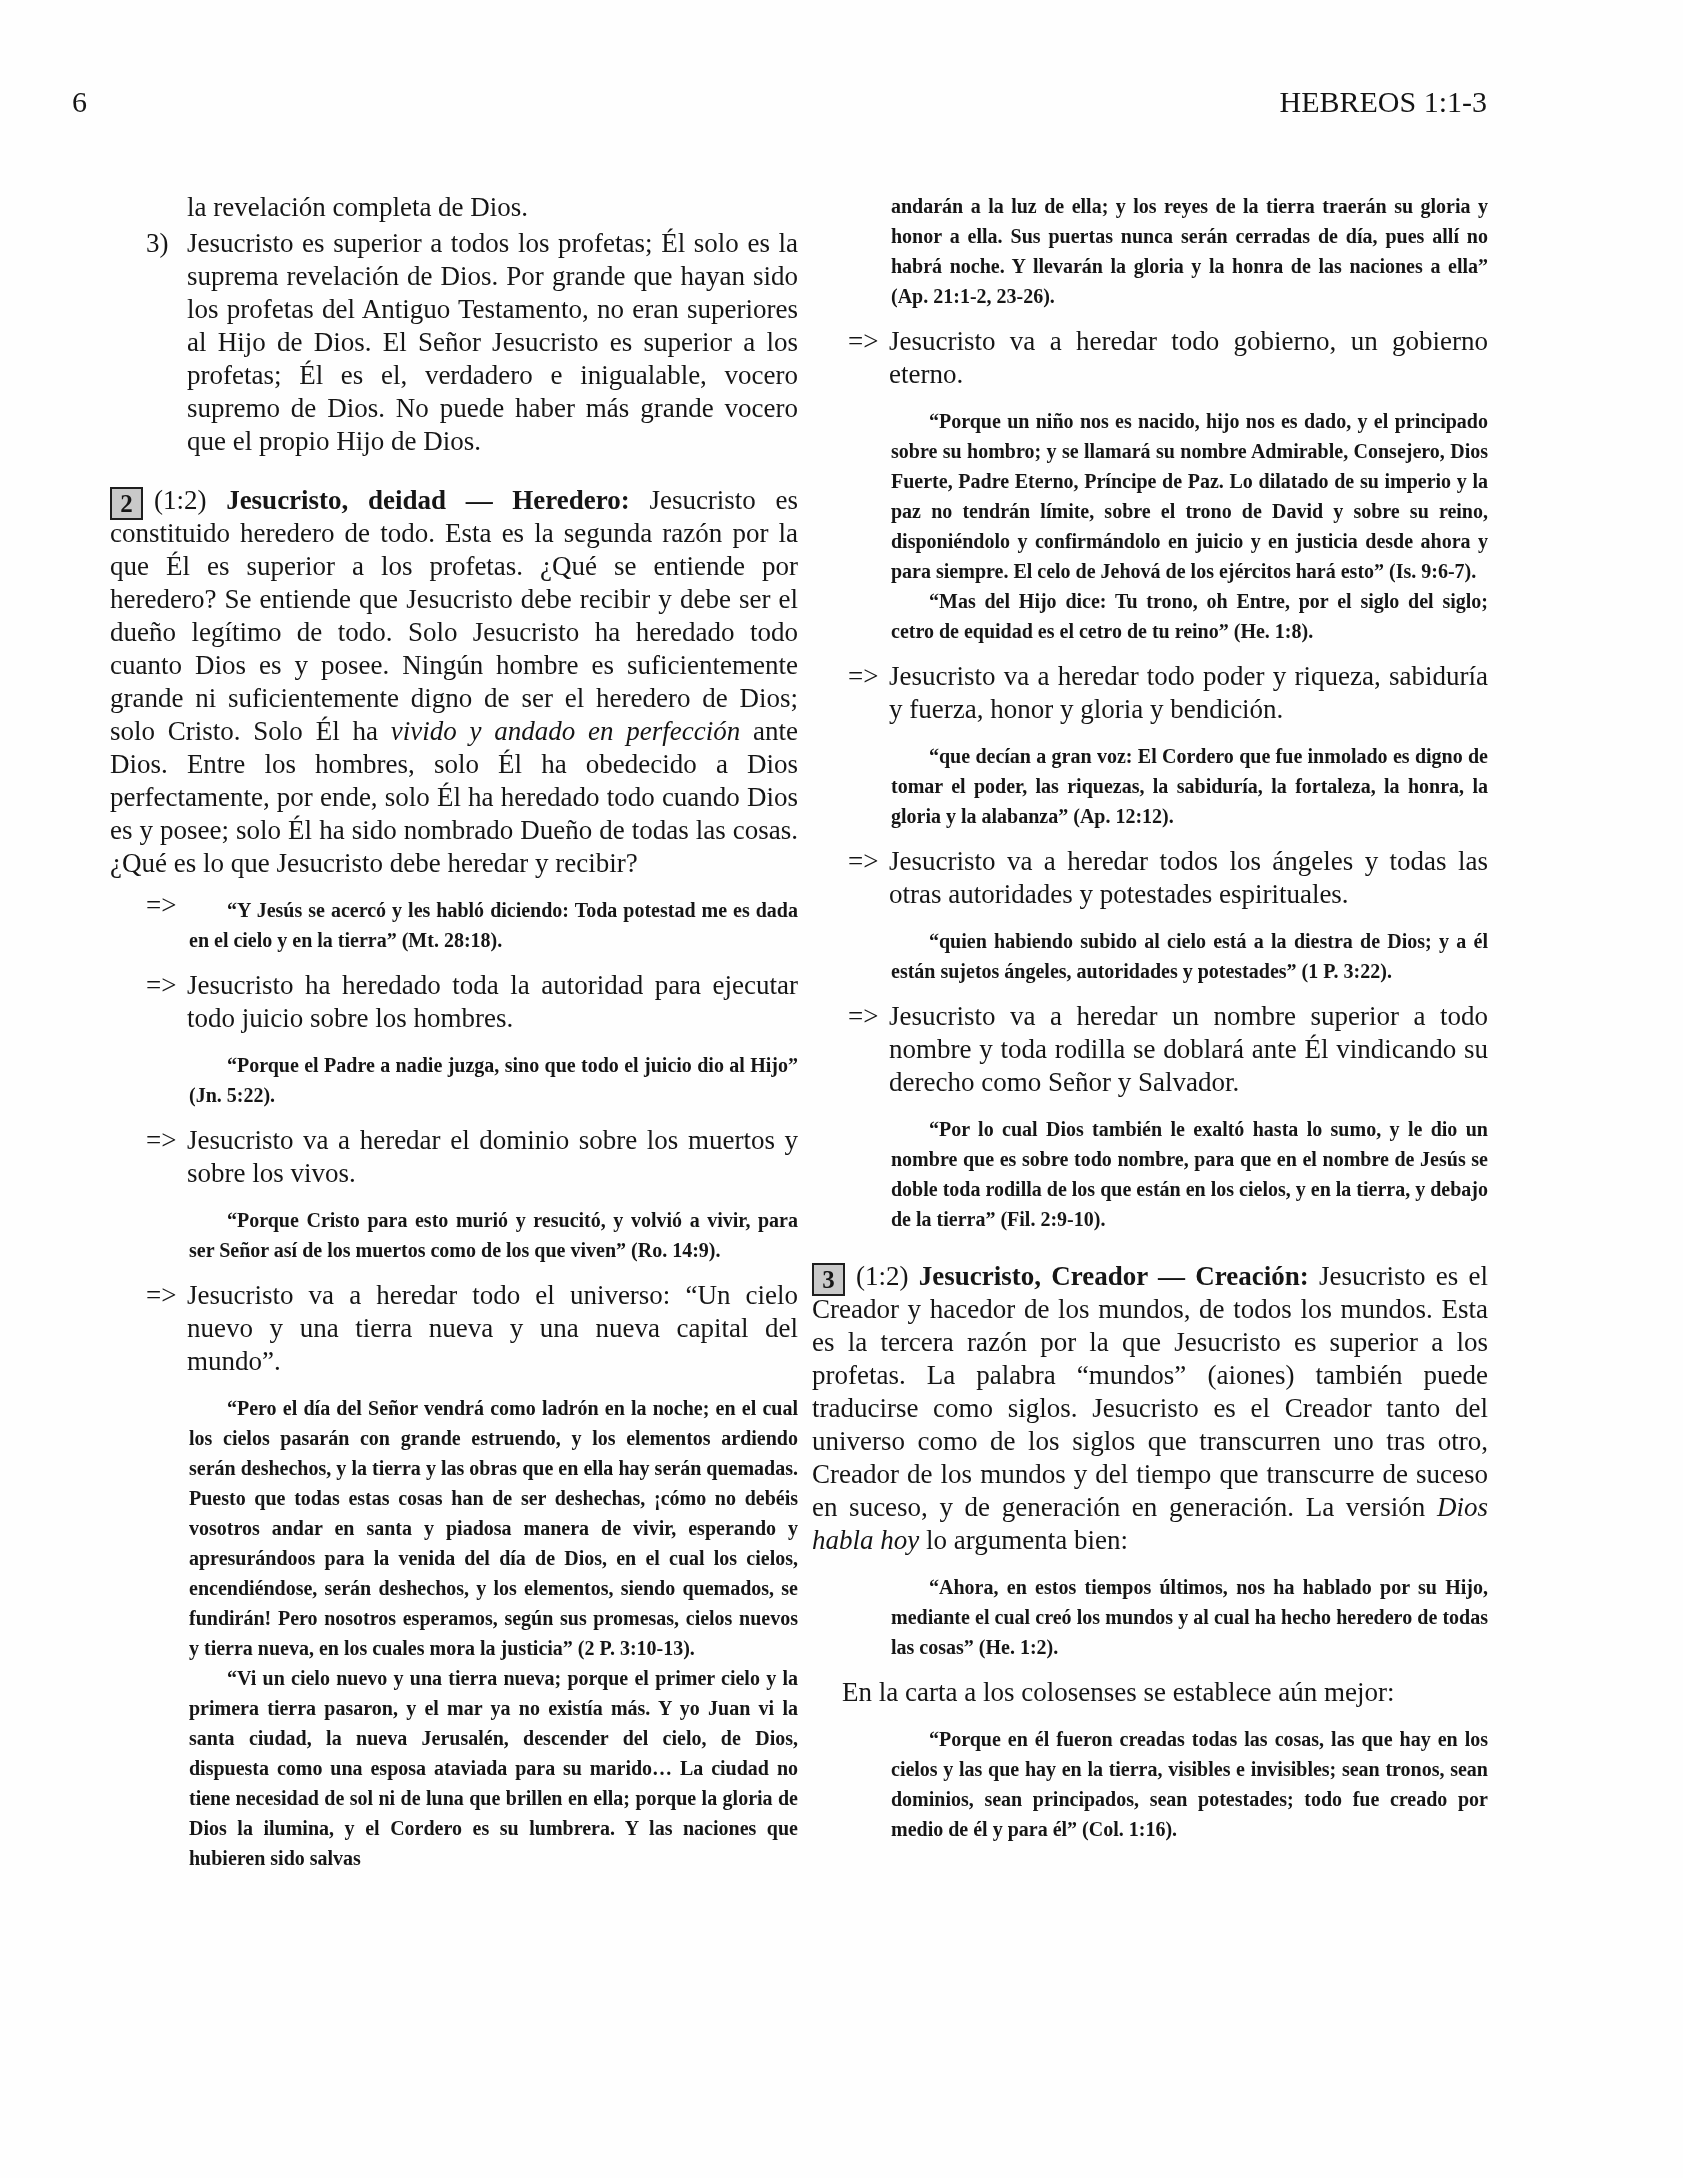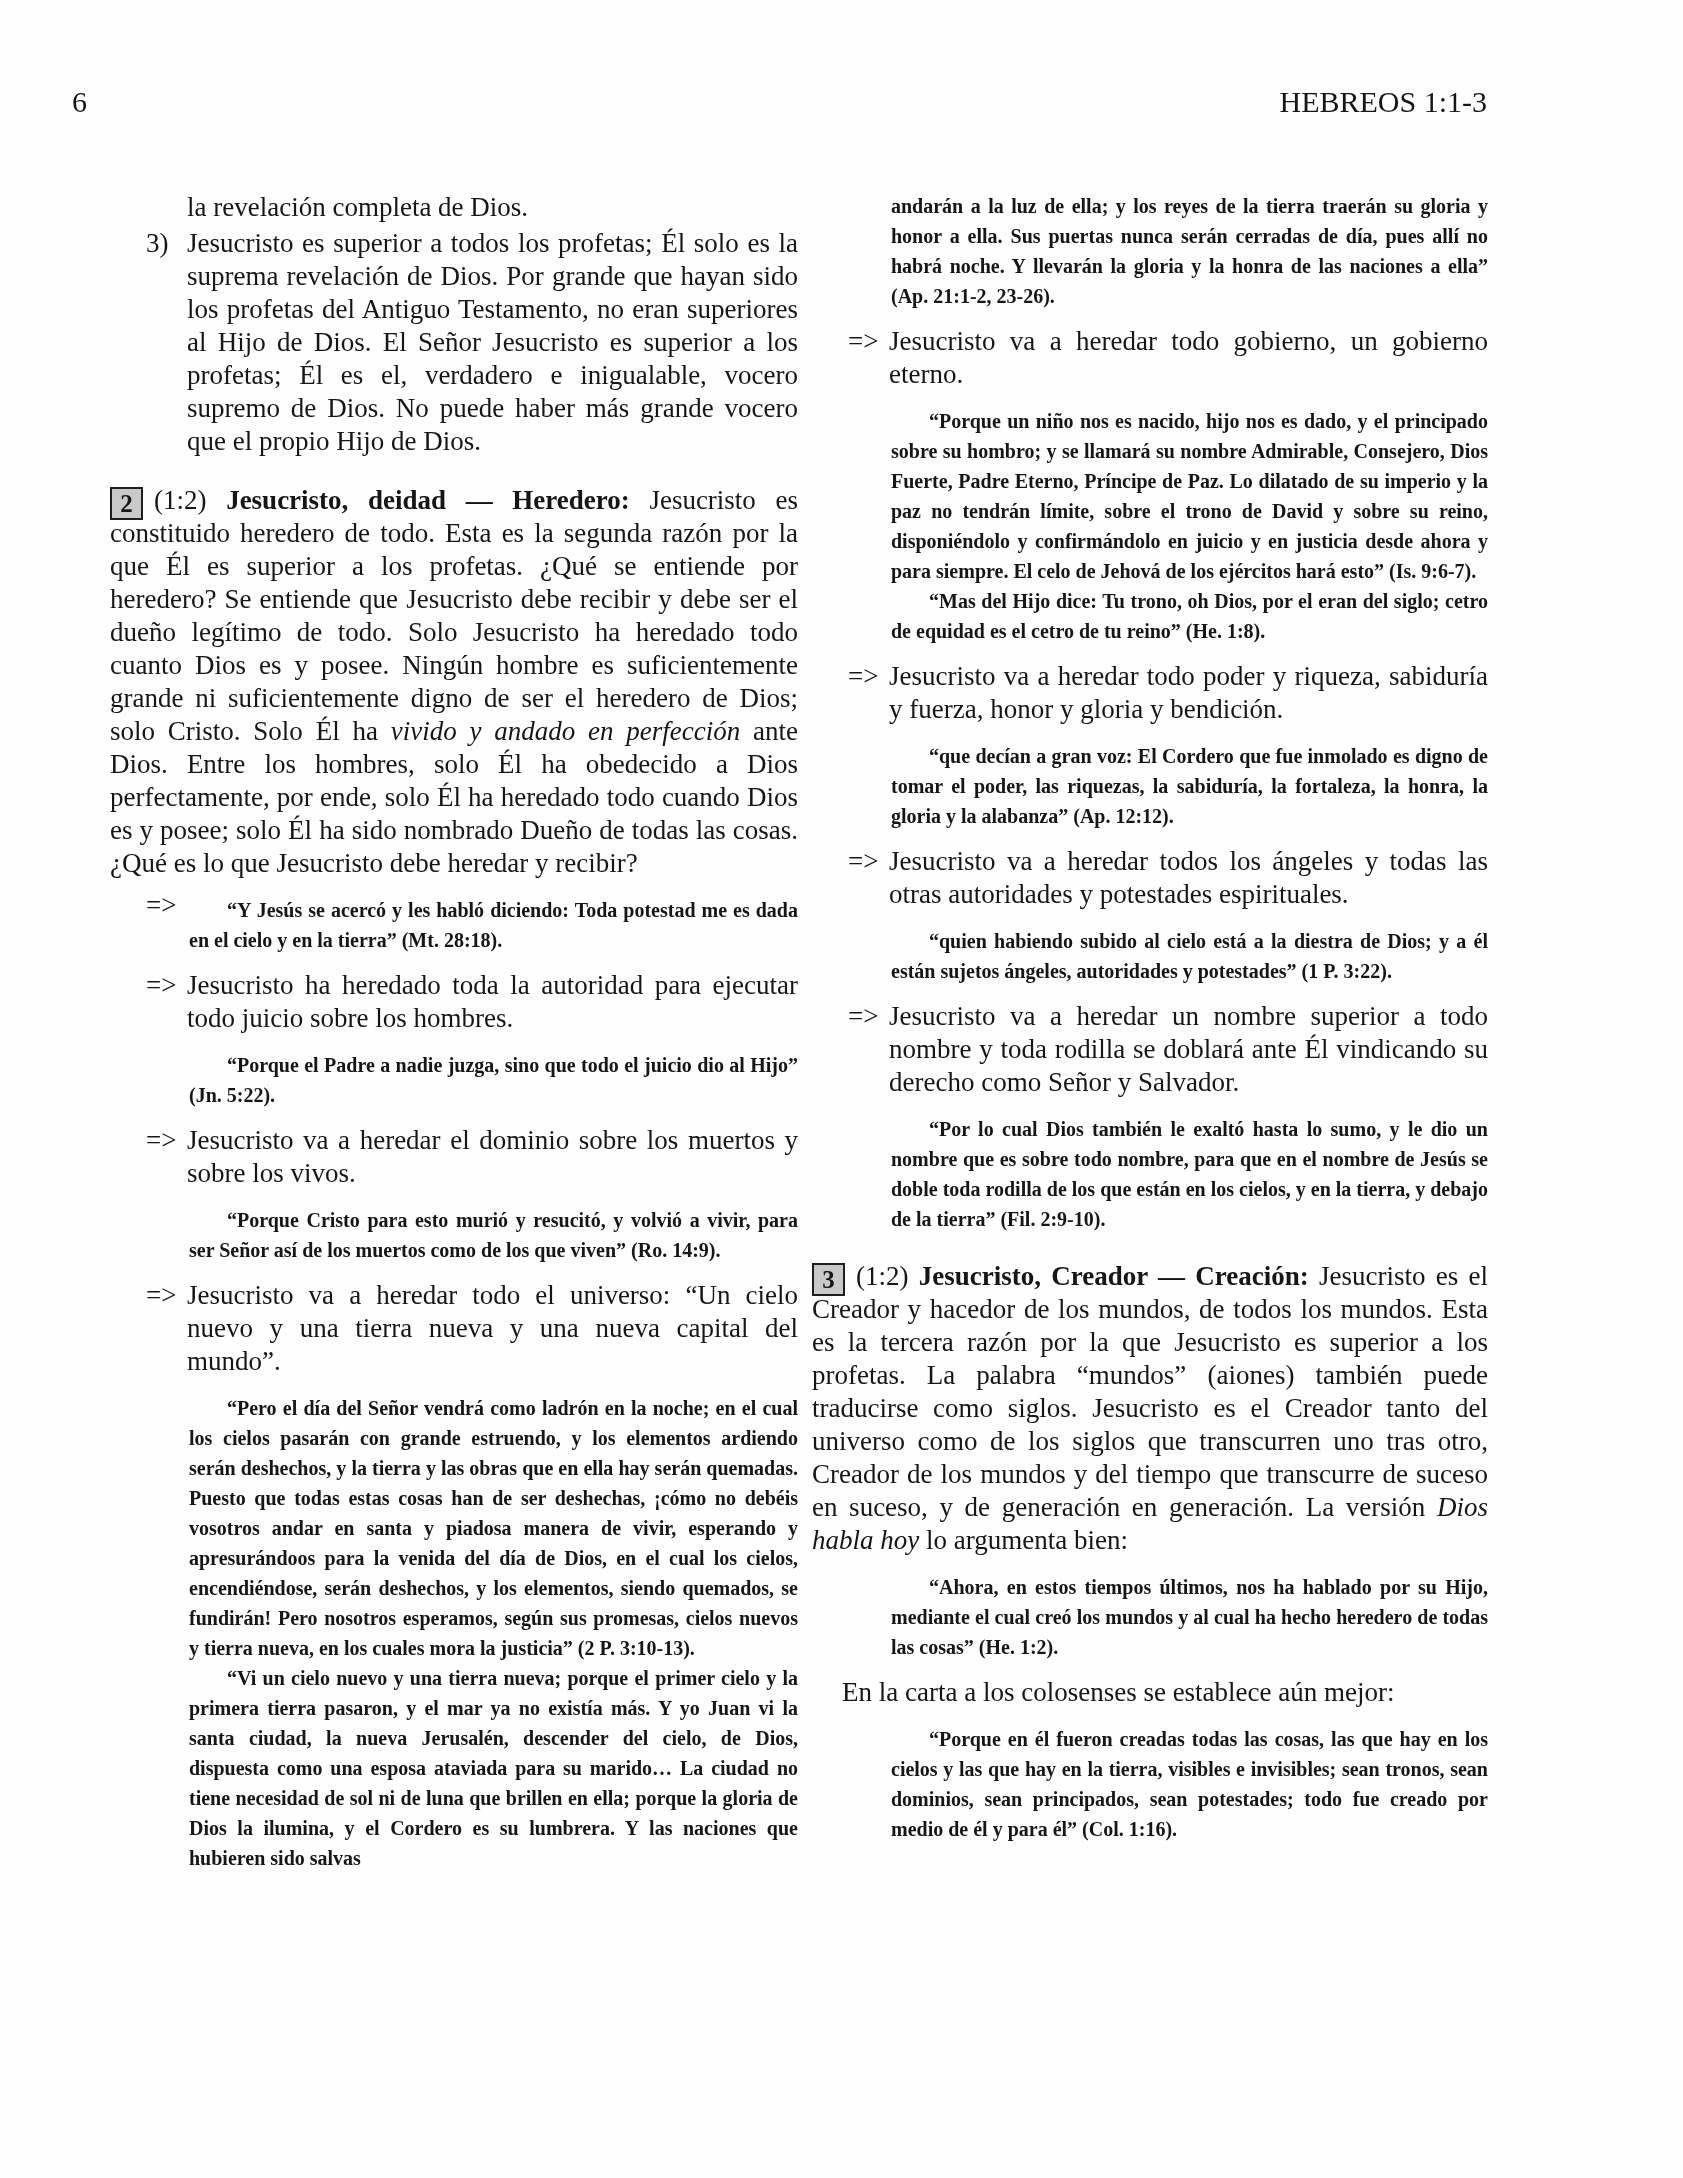--- a/index.html
+++ b/index.html
@@ -120,21 +120,21 @@
     <div class="quote-group mt0">
       <p class="quote noindent">andarán a la luz de ella; y los reyes de la tierra traerán su gloria y honor a ella. Sus puertas nunca serán cerradas de día, pues allí no habrá noche. Y llevarán la gloria y la honra de las naciones a ella” (Ap. 21:1-2, 23-26).</p>
     </div>
 
     <div class="hang arrow">
       <span class="marker">=&gt;</span>
       <span>Jesucristo va a heredar todo gobierno, un gobierno eterno.</span>
     </div>
     <div class="quote-group">
       <p class="quote">“Porque un niño nos es nacido, hijo nos es dado, y el principado sobre su hombro; y se llamará su nombre Admirable, Consejero, Dios Fuerte, Padre Eterno, Príncipe de Paz. Lo dilatado de su imperio y la paz no tendrán límite, sobre el trono de David y sobre su reino, disponiéndolo y confirmándolo en juicio y en justicia desde ahora y para siempre. El celo de Jehová de los ejércitos hará esto” (Is. 9:6-7).</p>
-      <p class="quote">“Mas del Hijo dice: Tu trono, oh Dios, por el eran del siglo; cetro de equidad es el cetro de tu reino” (He. 1:8).</p>
+      <p class="quote">“Mas del Hijo dice: Tu trono, oh Entre, por el siglo del siglo; cetro de equidad es el cetro de tu reino” (He. 1:8).</p>
     </div>
 
     <div class="hang arrow">
       <span class="marker">=&gt;</span>
       <span>Jesucristo va a heredar todo poder y riqueza, sabiduría y fuerza, honor y gloria y bendición.</span>
     </div>
     <div class="quote-group">
       <p class="quote">“que decían a gran voz: El Cordero que fue inmolado es digno de tomar el poder, las riquezas, la sabiduría, la fortaleza, la honra, la gloria y la alabanza” (Ap. 12:12).</p>
     </div>
 

